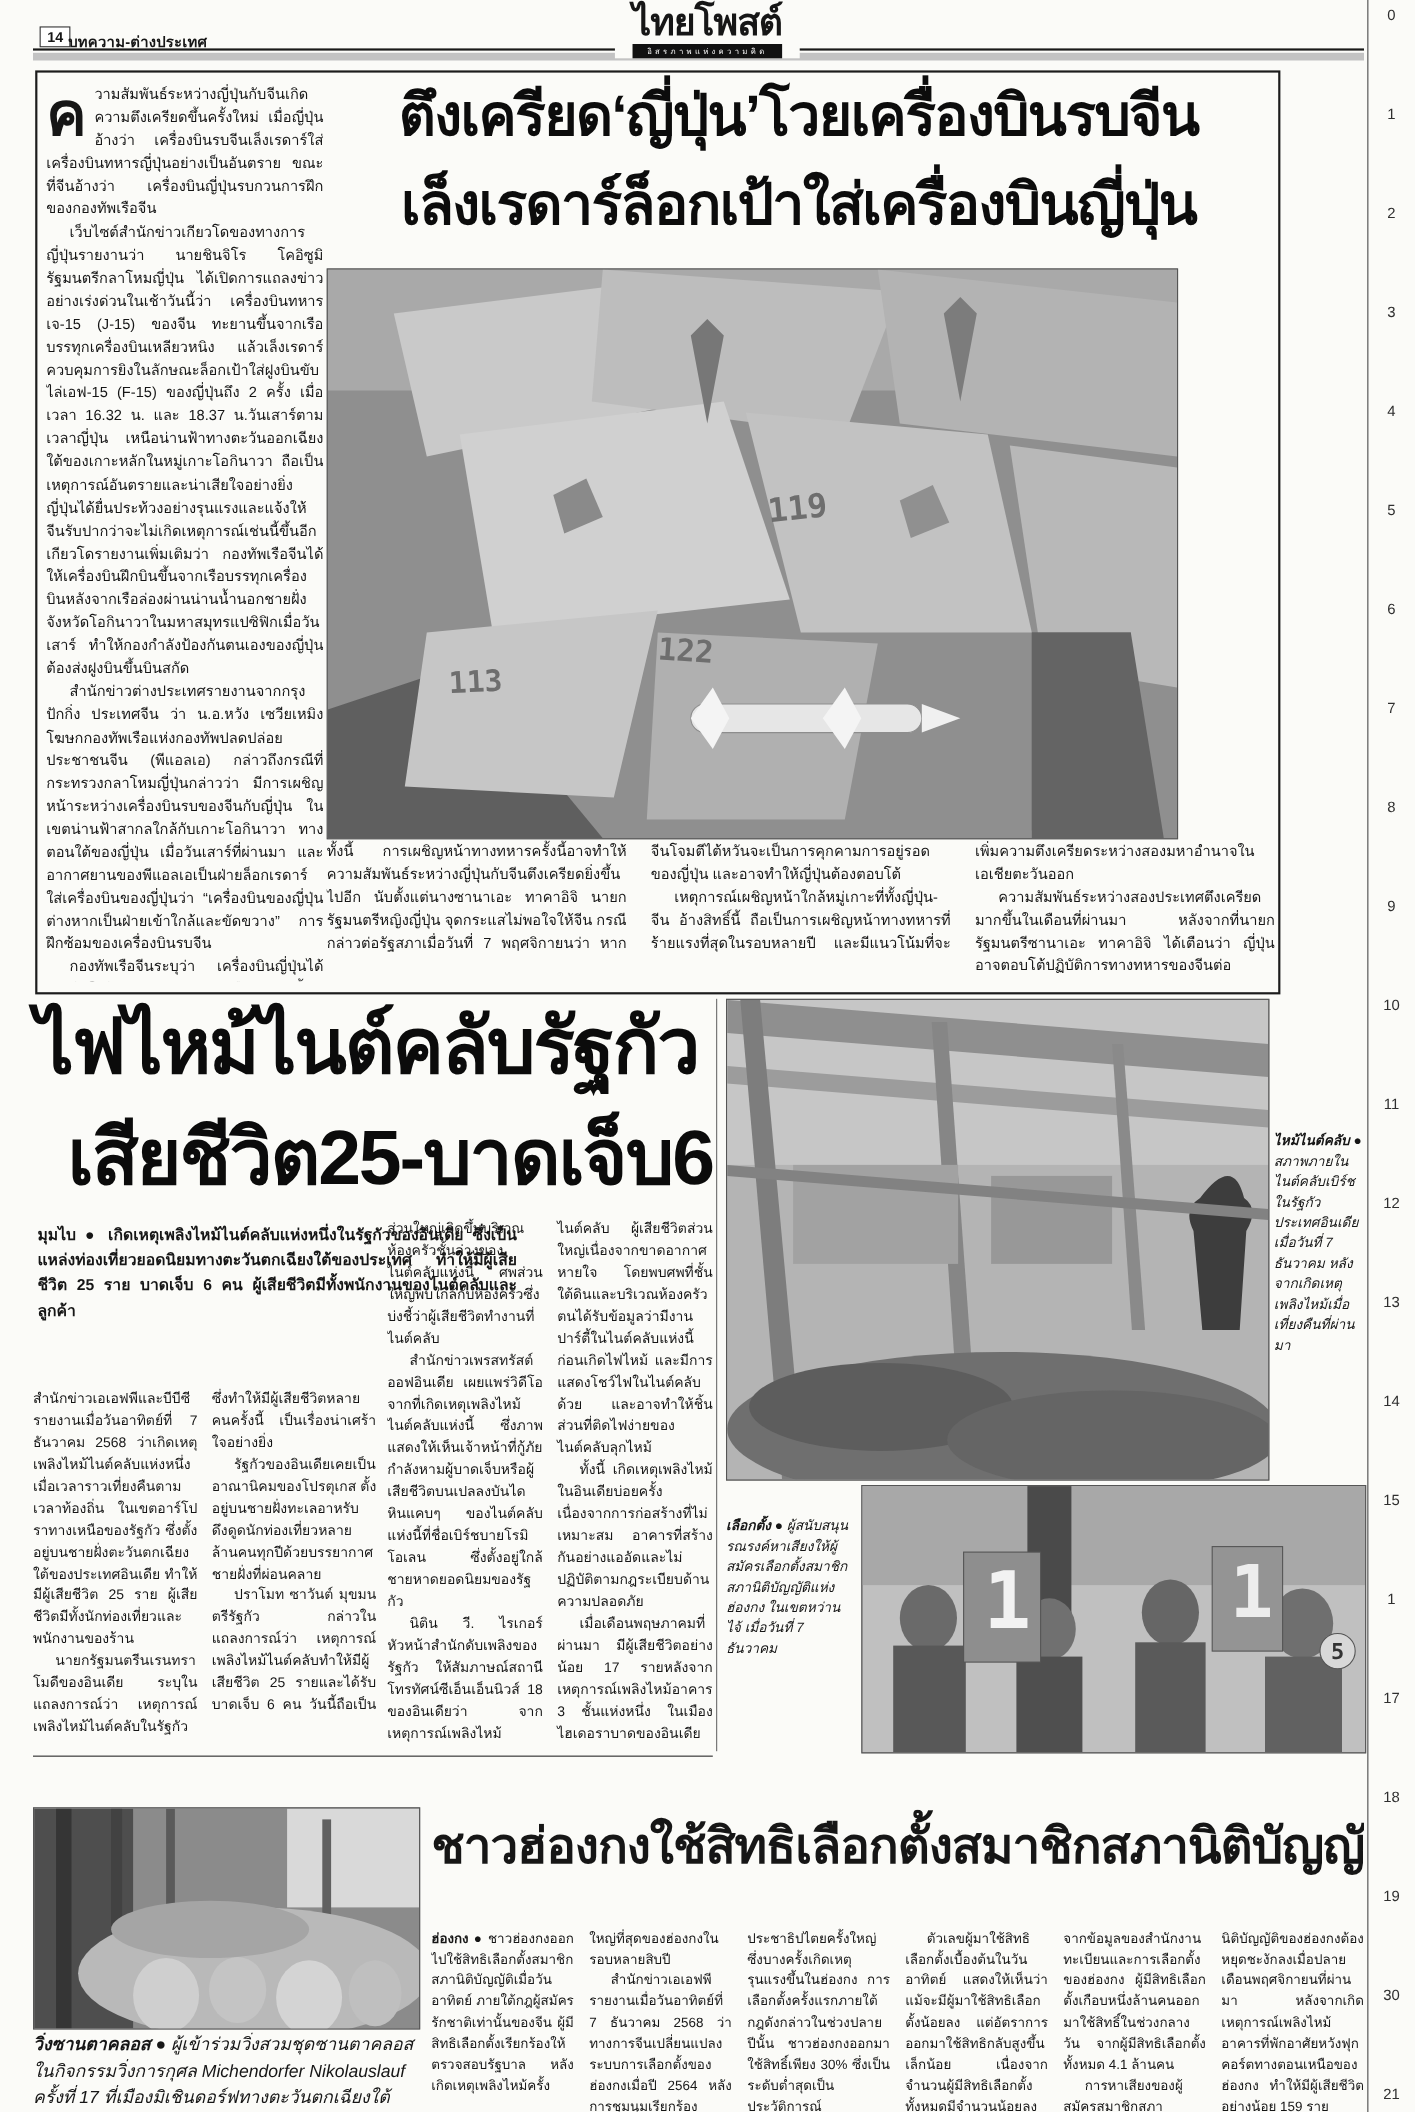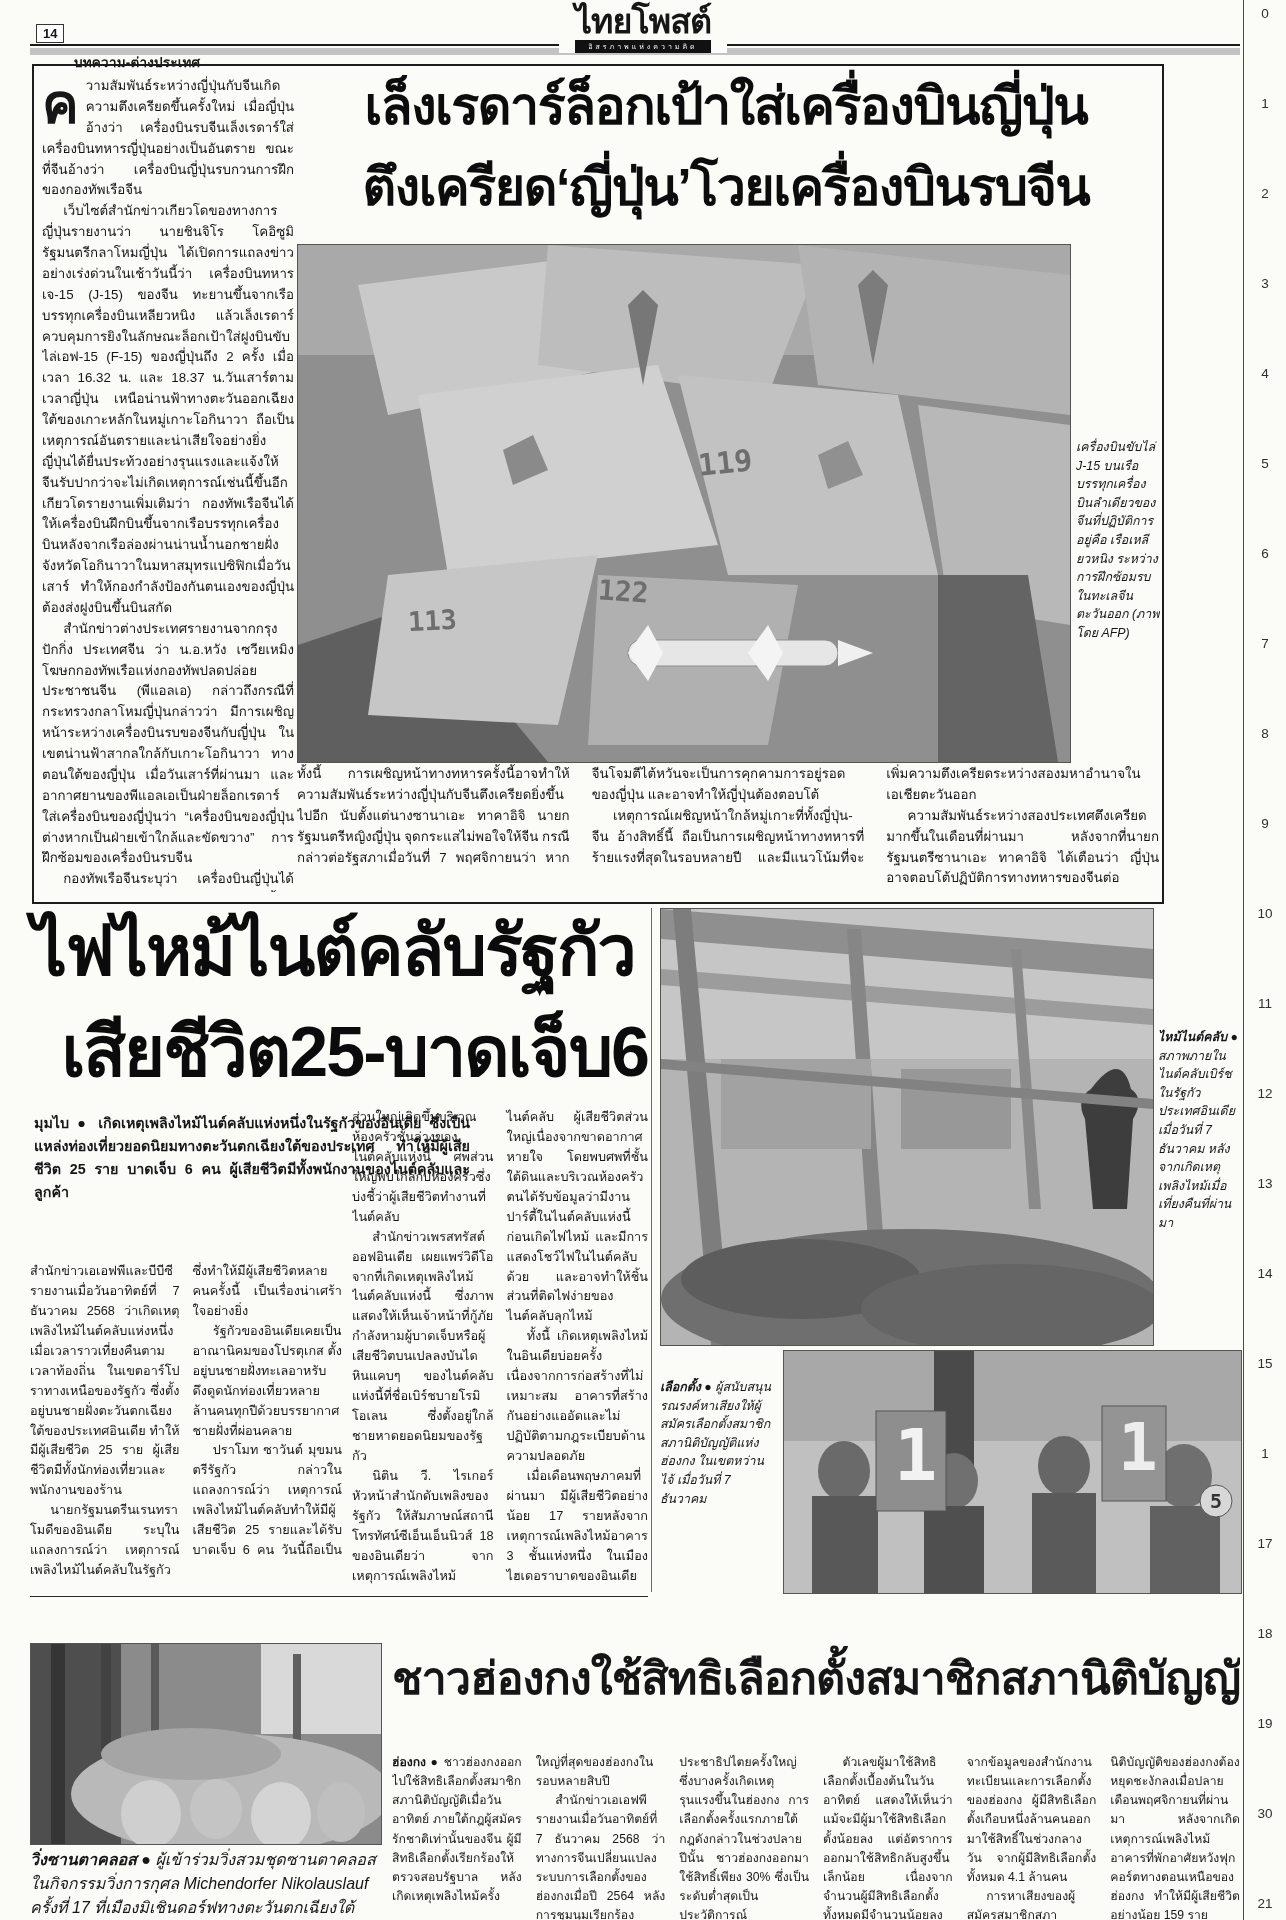--- a/index.html
+++ b/index.html
@@ -42,21 +42,21 @@
   
   .ruler-line{left:1243px;top:0;width:0;height:1920px;border-left:1px solid #4a4a4a;}
   .ruler-mark{left:1248px;width:34px;text-align:center;font-size:13.5px;color:#2f2f2f;}
 </style>
 </head>
 <body>
 
 <div class="abs head-rule-black" style="left:30px;top:44px;width:1210px;"></div>
 <div class="abs head-rule-gray" style="left:30px;top:48px;width:1210px;"></div>
 <span class="abs pagenum" style="left:36px;top:24px;">14</span>
-<span class="abs section-label" style="left:74px;top:27px;margin-top:24px;">บทความ-ต่างประเทศ</span>
+<span class="abs section-label" style="left:62px;top:27px;">บทความ-ต่างประเทศ</span>
 <div class="abs masthead-wrap">
   <div class="masthead">ไทยโพสต์</div>
   <span class="masthead-tagline">อิสรภาพแห่งความคิด</span>
 </div>
 
 <div class="abs ruler-line"></div>
 <span class="abs ruler-mark" style="top:6px;">0</span>
 <span class="abs ruler-mark" style="top:96px;">1</span>
 <span class="abs ruler-mark" style="top:186px;">2</span>
 <span class="abs ruler-mark" style="top:276px;">3</span>
@@ -75,22 +75,22 @@
 <span class="abs ruler-mark" style="top:1446px;">1</span>
 <span class="abs ruler-mark" style="top:1536px;">17</span>
 <span class="abs ruler-mark" style="top:1626px;">18</span>
 <span class="abs ruler-mark" style="top:1716px;">19</span>
 <span class="abs ruler-mark" style="top:1806px;">30</span>
 <span class="abs ruler-mark" style="top:1896px;">21</span>
 
 <div class="abs story1-box" style="left:32px;top:64px;width:1128px;height:836px;">
 
   <div class="abs s1-headline" style="left:264px;top:0px;width:856px;height:178px;">
+    <div>ตึงเครียด‘ญี่ปุ่น’โวยเครื่องบินรบจีน</div>
     <div>เล็งเรดาร์ล็อกเป้าใส่เครื่องบินญี่ปุ่น</div>
-    <div>ตึงเครียด‘ญี่ปุ่น’โวยเครื่องบินรบจีน</div>
   </div>
 
   <div class="abs bodytext" style="left:8px;top:10px;width:252px;height:816px;">
     <p class="noindent">
       <span class="dropcap">ค</span><span>วามสัมพันธ์ระหว่างญี่ปุ่นกับจีนเกิดความตึงเครียดขึ้นครั้งใหม่ เมื่อญี่ปุ่นอ้างว่า เครื่องบินรบจีนเล็งเรดาร์ใส่เครื่องบินทหารญี่ปุ่นอย่างเป็นอันตราย ขณะที่จีนอ้างว่า เครื่องบินญี่ปุ่นรบกวนการฝึกของกองทัพเรือจีน</span>
     </p>
     <p>เว็บไซต์สำนักข่าวเกียวโดของทางการญี่ปุ่นรายงานว่า นายชินจิโร โคอิซูมิ รัฐมนตรีกลาโหมญี่ปุ่น ได้เปิดการแถลงข่าวอย่างเร่งด่วนในเช้าวันนี้ว่า เครื่องบินทหารเจ-15 (J-15) ของจีน ทะยานขึ้นจากเรือบรรทุกเครื่องบินเหลียวหนิง แล้วเล็งเรดาร์ควบคุมการยิงในลักษณะล็อกเป้าใส่ฝูงบินขับไล่เอฟ-15 (F-15) ของญี่ปุ่นถึง 2 ครั้ง เมื่อเวลา 16.32 น. และ 18.37 น.วันเสาร์ตามเวลาญี่ปุ่น เหนือน่านฟ้าทางตะวันออกเฉียงใต้ของเกาะหลักในหมู่เกาะโอกินาวา ถือเป็นเหตุการณ์อันตรายและน่าเสียใจอย่างยิ่ง ญี่ปุ่นได้ยื่นประท้วงอย่างรุนแรงและแจ้งให้จีนรับปากว่าจะไม่เกิดเหตุการณ์เช่นนี้ขึ้นอีก เกียวโดรายงานเพิ่มเติมว่า กองทัพเรือจีนได้ให้เครื่องบินฝึกบินขึ้นจากเรือบรรทุกเครื่องบินหลังจากเรือล่องผ่านน่านน้ำนอกชายฝั่งจังหวัดโอกินาวาในมหาสมุทรแปซิฟิกเมื่อวันเสาร์ ทำให้กองกำลังป้องกันตนเองของญี่ปุ่นต้องส่งฝูงบินขึ้นบินสกัด</p>
     <p>สำนักข่าวต่างประเทศรายงานจากกรุงปักกิ่ง ประเทศจีน ว่า น.อ.หวัง เซวียเหมิง โฆษกกองทัพเรือแห่งกองทัพปลดปล่อยประชาชนจีน (พีแอลเอ) กล่าวถึงกรณีที่กระทรวงกลาโหมญี่ปุ่นกล่าวว่า มีการเผชิญหน้าระหว่างเครื่องบินรบของจีนกับญี่ปุ่น ในเขตน่านฟ้าสากลใกล้กับเกาะโอกินาวา ทางตอนใต้ของญี่ปุ่น เมื่อวันเสาร์ที่ผ่านมา และอากาศยานของพีแอลเอเป็นฝ่ายล็อกเรดาร์ใส่เครื่องบินของญี่ปุ่นว่า “เครื่องบินของญี่ปุ่นต่างหากเป็นฝ่ายเข้าใกล้และขัดขวาง” การฝึกซ้อมของเครื่องบินรบจีน</p>
     <p>กองทัพเรือจีนระบุว่า เครื่องบินญี่ปุ่นได้บินเข้าใกล้และรบกวนกองทัพเรือหลายครั้งในขณะที่เครื่องบินกำลังฝึกซ้อมบินขึ้นจากเรือบรรทุกเครื่องบิน ทางฝั่งตะวันออกของช่องแคบมิยาโกะ ตามที่จีนได้แจ้งไว้ล่วงหน้าแล้ว โฆษกจีนได้เผยแพร่ถ้อยแถลงผ่านบัญชีสื่อสังคมออนไลน์ที่เป็นทางการตอบโต้แถลงการณ์ของญี่ปุ่นว่า ไม่ถูกต้องและการกระทำของญี่ปุ่นได้เป็นอันตรายร้ายแรงต่อความปลอดภัยในการบิน จีนขอเรียกร้องอย่างจริงจังให้ญี่ปุ่นยุติการให้ร้ายป้ายสี และงดการกระทำบริเวณแนวหน้าทางทหารอย่างเคร่งครัด กองทัพเรือจีนจะดำเนินมาตรการที่จำเป็นตามกรอบกฎหมายเพื่อมุ่งมั่นปกป้องความมั่นคงและสิทธิและผลประโยชน์อันชอบธรรม</p>
   </div>
@@ -118,23 +118,20 @@
       <polygon points="350,380 330,408 350,436 365,408" fill="#f4f4f4"></polygon>
       <polygon points="470,380 450,408 470,436 485,408" fill="#f4f4f4"></polygon>
       <rect x="640" y="330" width="90" height="180" fill="#6d6d6d"></rect>
       <polygon points="640,330 730,330 760,517 640,517" fill="#646464"></polygon>
     </svg>
     <span class="photo-label" style="left:400px;top:200px;font-size:30px;transform:rotate(-6deg);">119</span>
     <span class="photo-label" style="left:300px;top:330px;font-size:28px;transform:rotate(4deg);">122</span>
     <span class="photo-label" style="left:110px;top:360px;font-size:27px;transform:rotate(-3deg);">113</span>
   </div>
 
-  <div class="abs caption" style="left:1042px;top:372px;width:84px;height:320px;">
-    <span>เครื่องบินขับไล่ J-15 บนเรือบรรทุกเครื่องบินลำเดียวของจีนที่ปฏิบัติการอยู่คือ เรือเหลียวหนิง ระหว่างการฝึกซ้อมรบในทะเลจีนตะวันออก (ภาพโดย AFP)</span>
-  </div>
 
   <div class="abs bodytext cols3" style="left:263px;top:698px;width:862px;height:128px;">
     <p class="noindent">ทั้งนี้ การเผชิญหน้าทางทหารครั้งนี้อาจทำให้ความสัมพันธ์ระหว่างญี่ปุ่นกับจีนตึงเครียดยิ่งขึ้นไปอีก นับตั้งแต่นางซานาเอะ ทาคาอิจิ นายกรัฐมนตรีหญิงญี่ปุ่น จุดกระแสไม่พอใจให้จีน กรณีกล่าวต่อรัฐสภาเมื่อวันที่ 7 พฤศจิกายนว่า หากจีนโจมตีไต้หวันจะเป็นการคุกคามการอยู่รอดของญี่ปุ่น และอาจทำให้ญี่ปุ่นต้องตอบโต้</p>
     <p>เหตุการณ์เผชิญหน้าใกล้หมู่เกาะที่ทั้งญี่ปุ่น-จีน อ้างสิทธิ์นี้ ถือเป็นการเผชิญหน้าทางทหารที่ร้ายแรงที่สุดในรอบหลายปี และมีแนวโน้มที่จะเพิ่มความตึงเครียดระหว่างสองมหาอำนาจในเอเชียตะวันออก</p>
     <p>ความสัมพันธ์ระหว่างสองประเทศตึงเครียดมากขึ้นในเดือนที่ผ่านมา หลังจากที่นายกรัฐมนตรีซานาเอะ ทาคาอิจิ ได้เตือนว่า ญี่ปุ่นอาจตอบโต้ปฏิบัติการทางทหารของจีนต่อไต้หวัน หากการกระทำนั้นเป็นภัยคุกคามต่อความมั่นคงของญี่ปุ่นด้วย.</p>
   </div>
 </div>
 
 <div class="abs s2-headline" style="left:32px;top:902px;width:616px;">ไฟไหม้ไนต์คลับรัฐกัว</div>
 <div class="abs s2-headline" style="left:40px;top:1003px;width:608px;text-align:right;">เสียชีวิต25-บาดเจ็บ6</div>

